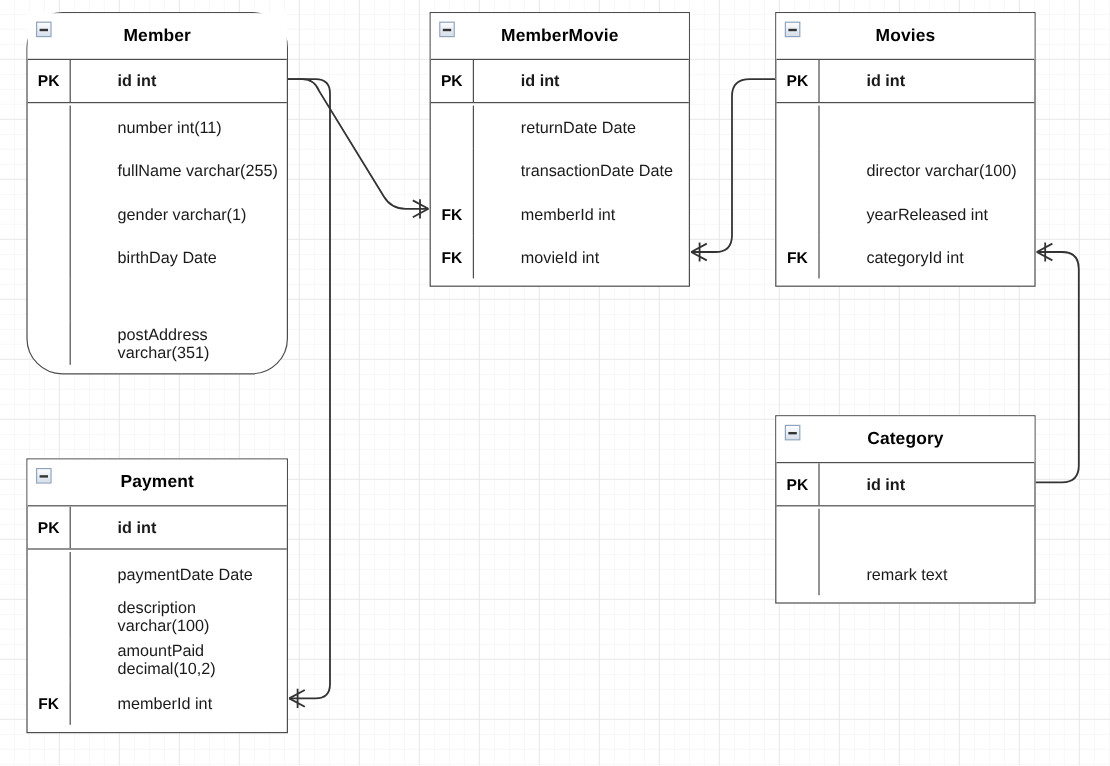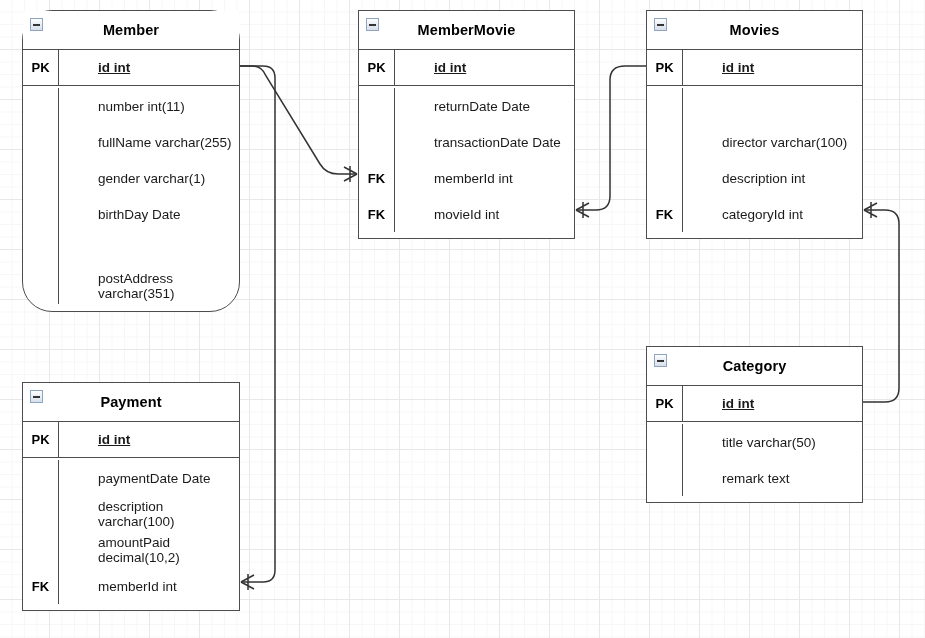--- a/index.html
+++ b/index.html
@@ -101,21 +101,20 @@
     display: flex;
     align-items: center;
     padding-left: 9px;
     font-size: 13.5px;
     color: #1a1a1a;
   }
   .pk-row .name-cell {
     font-weight: bold;
   }
   .pk-row .name-cell span.label {
-    text-decoration: underline;
   }
   .body-rows {
     padding-top: 2px;
     padding-bottom: 6px;
   }
 </style>
 </head>
 <body>
 
 <div id="canvas">
@@ -239,21 +238,21 @@
         <div class="body-rows">
           <div class="attr-row">
             <div class="key-cell"></div>
           </div>
           <div class="attr-row">
             <div class="key-cell"></div>
             <div class="name-cell">director varchar(100)</div>
           </div>
           <div class="attr-row">
             <div class="key-cell"></div>
-            <div class="name-cell">description int</div>
+            <div class="name-cell">yearReleased int</div>
           </div>
           <div class="attr-row">
             <div class="key-cell">FK</div>
             <div class="name-cell">categoryId int</div>
           </div>
         </div>
       </div>
       <div class="entity" style="left: 22px; top: 382px; width: 218px; height: 229px;">
         <div class="ent-header">
           <div class="collapse-btn">
@@ -295,21 +294,20 @@
         </div>
         <div class="attr-row pk-row">
           <div class="key-cell">PK</div>
           <div class="name-cell">
             <span class="label">id int</span>
           </div>
         </div>
         <div class="body-rows">
           <div class="attr-row">
             <div class="key-cell"></div>
-            <div class="name-cell">title varchar(50)</div>
           </div>
           <div class="attr-row">
             <div class="key-cell"></div>
             <div class="name-cell">remark text</div>
           </div>
         </div>
       </div>
     </div>
 
 </div>

